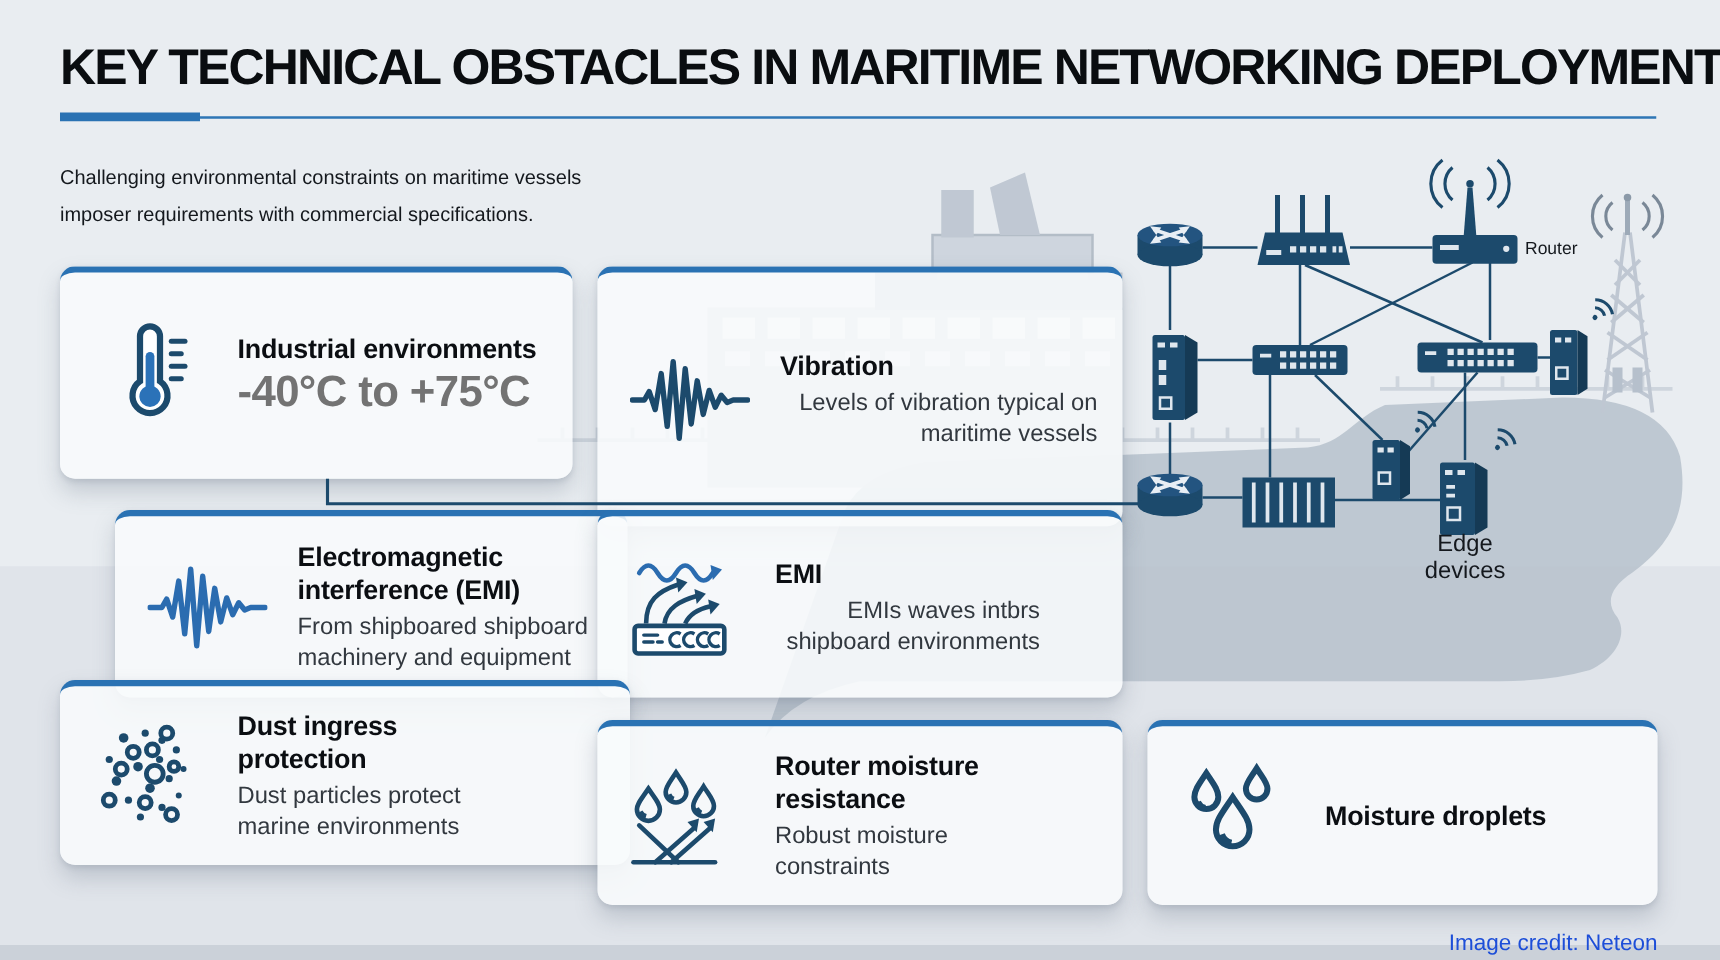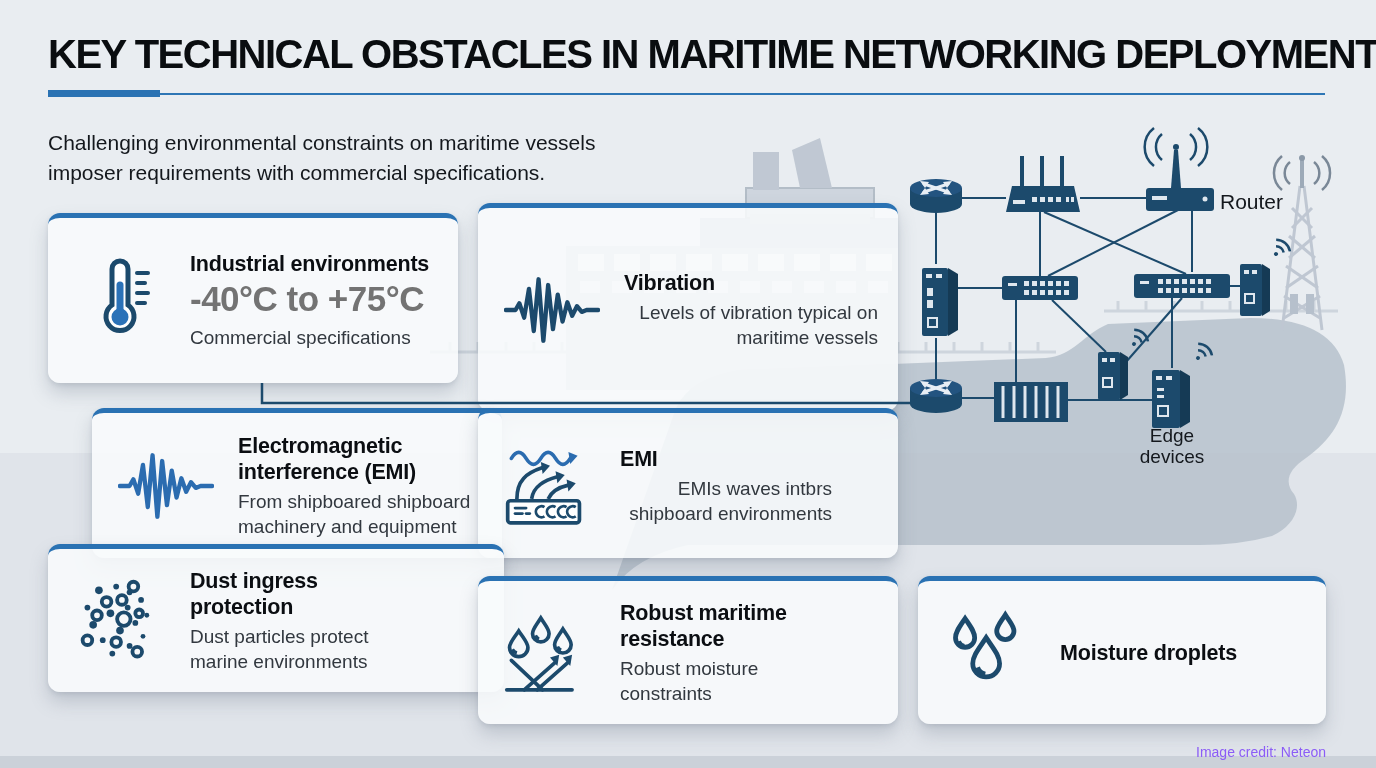--- a/index.html
+++ b/index.html
@@ -18,52 +18,52 @@
 
   .page-title{
     position:absolute;left:48px;top:32px;z-index:4;
     font-size:40px;font-weight:700;letter-spacing:-1.5px;color:#0a0d10;
     white-space:nowrap;
   }
   .rule-thin{position:absolute;left:48px;top:93px;width:1277px;height:2px;background:#2e76b5;z-index:4;}
   .rule-thick{position:absolute;left:48px;top:90px;width:112px;height:7px;background:#2a72b3;z-index:4;}
   .subtitle{
     position:absolute;left:48px;top:128px;z-index:4;
-    font-size:21px;line-height:30px;color:#14181d;
+    font-size:16px;line-height:30px;color:#14181d;
   }
 
   .card{
     position:absolute;z-index:2;box-sizing:border-box;
     background:rgba(248,250,252,0.88);
     border-radius:12px;border-top:5px solid #2a72b3;
     box-shadow:0 10px 18px rgba(110,122,138,0.30),0 2px 4px rgba(110,122,138,0.18);
     display:flex;align-items:center;gap:24px;padding:0 20px 0 26px;
   }
   .c1{left:48px;top:213px;width:410px;height:170px;}
-  .c2{left:478px;top:203px;width:420px;height:208px;}
+  .c2{left:478px;top:213px;width:420px;height:208px;}
   .c3{left:48px;top:408px;width:410px;height:150px;margin-left:44px;}
   .c4{left:478px;top:408px;width:420px;height:150px;}
   .c5{left:48px;top:544px;width:456px;height:148px;}
   .c6{left:478px;top:576px;width:420px;height:148px;}
   .c7{left:918px;top:576px;width:408px;height:148px;}
   .card-icon{flex:0 0 92px;display:flex;justify-content:center;align-items:center;}
   .card-text{flex:1;}
   .card-title{font-size:21.5px;font-weight:700;color:#0b0e12;line-height:26px;letter-spacing:-0.2px;}
   .card-value{font-size:35px;font-weight:700;color:#737373;line-height:44px;letter-spacing:-0.5px;}
   .card-desc{font-size:19px;color:#32383f;line-height:25px;margin-top:4px;}
   .w255{max-width:255px;text-align:right;} .w300{max-width:300px;} .w265{max-width:265px;}
   .w210{max-width:212px;text-align:right;} .w235{max-width:235px;} .w225{max-width:225px;}
 
-  .diagram-label{position:absolute;z-index:4;color:#14181d;font-size:21px;}
+  .diagram-label{position:absolute;z-index:4;color:#14181d;font-size:14px;}
   .router-label{left:1220px;top:190px;}
   .edge-label{left:1112px;top:425px;width:120px;text-align:center;line-height:21px;font-size:19px;}
 
   .credit{
     position:absolute;right:50px;top:744px;z-index:4;
-    font-size:14px;color:#8b5cf6;
+    font-size:18px;color:#1d4ed8;
   }
 </style>
 </head>
 <body>
 
 <div class="bg-band bg-top"></div>
 <div class="bg-band bg-mid"></div>
 <div class="bg-band bg-bottom"></div>
 
 <svg class="layer z1" viewBox="0 0 1376 768">
@@ -179,21 +179,20 @@
         <line x1="50" y1="16" x2="61" y2="16"></line>
           <line x1="50" y1="26" x2="58" y2="26"></line>
         <line x1="50" y1="36" x2="61" y2="36"></line>
           <line x1="50" y1="46" x2="58" y2="46"></line>
       </g>
     </svg>
   </div>
   <div class="card-text">
     <div class="card-title">Industrial environments</div>
     <div class="card-value">-40°C to +75°C</div>
-    <div class="card-desc">Commercial specifications</div>
   </div>
 </div>
 
 <div class="card c2">
   <div class="card-icon">
     <svg width="96" height="80" viewBox="0 0 100 80">
       <path d="M2,40 H12 L16,33 L21,48 L26,18 L31,62 L36,8 L41,72 L46,14 L51,60 L56,24 L61,52 L66,32 L71,46 L76,36 L81,42 L86,40 H98" fill="none" stroke="#1c4a6c" stroke-width="4.5" stroke-linejoin="round" stroke-linecap="round"></path>
     </svg>
   </div>
   <div class="card-text">
@@ -305,21 +304,21 @@
         <line x1="22" y1="88" x2="56" y2="58"></line>
         <line x1="36" y1="88" x2="70" y2="58"></line>
       </g>
       <g fill="#1c4a6c">
         <polygon points="50,53 60,50 58,62"></polygon>
         <polygon points="64,53 74,50 72,62"></polygon>
       </g>
     </svg>
   </div>
   <div class="card-text">
-    <div class="card-title w225">Robust maritime resistance</div>
+    <div class="card-title w225">Router moisture resistance</div>
     <div class="card-desc w225">Robust moisture constraints</div>
   </div>
 </div>
 
 <div class="card c7">
   <div class="card-icon">
     <svg width="92" height="92" viewBox="0 0 96 96">
       <g fill="none" stroke="#1c4a6c" stroke-width="5">
         <path d="M22,12 c-6,9 -10,14 -10,20 a10,10 0 0 0 20,0 c0,-6 -4,-11 -10,-20 Z"></path>
         <path d="M64,8 c-5,8 -9,12 -9,17 a9,9 0 0 0 18,0 c0,-5 -4,-9 -9,-17 Z"></path>

